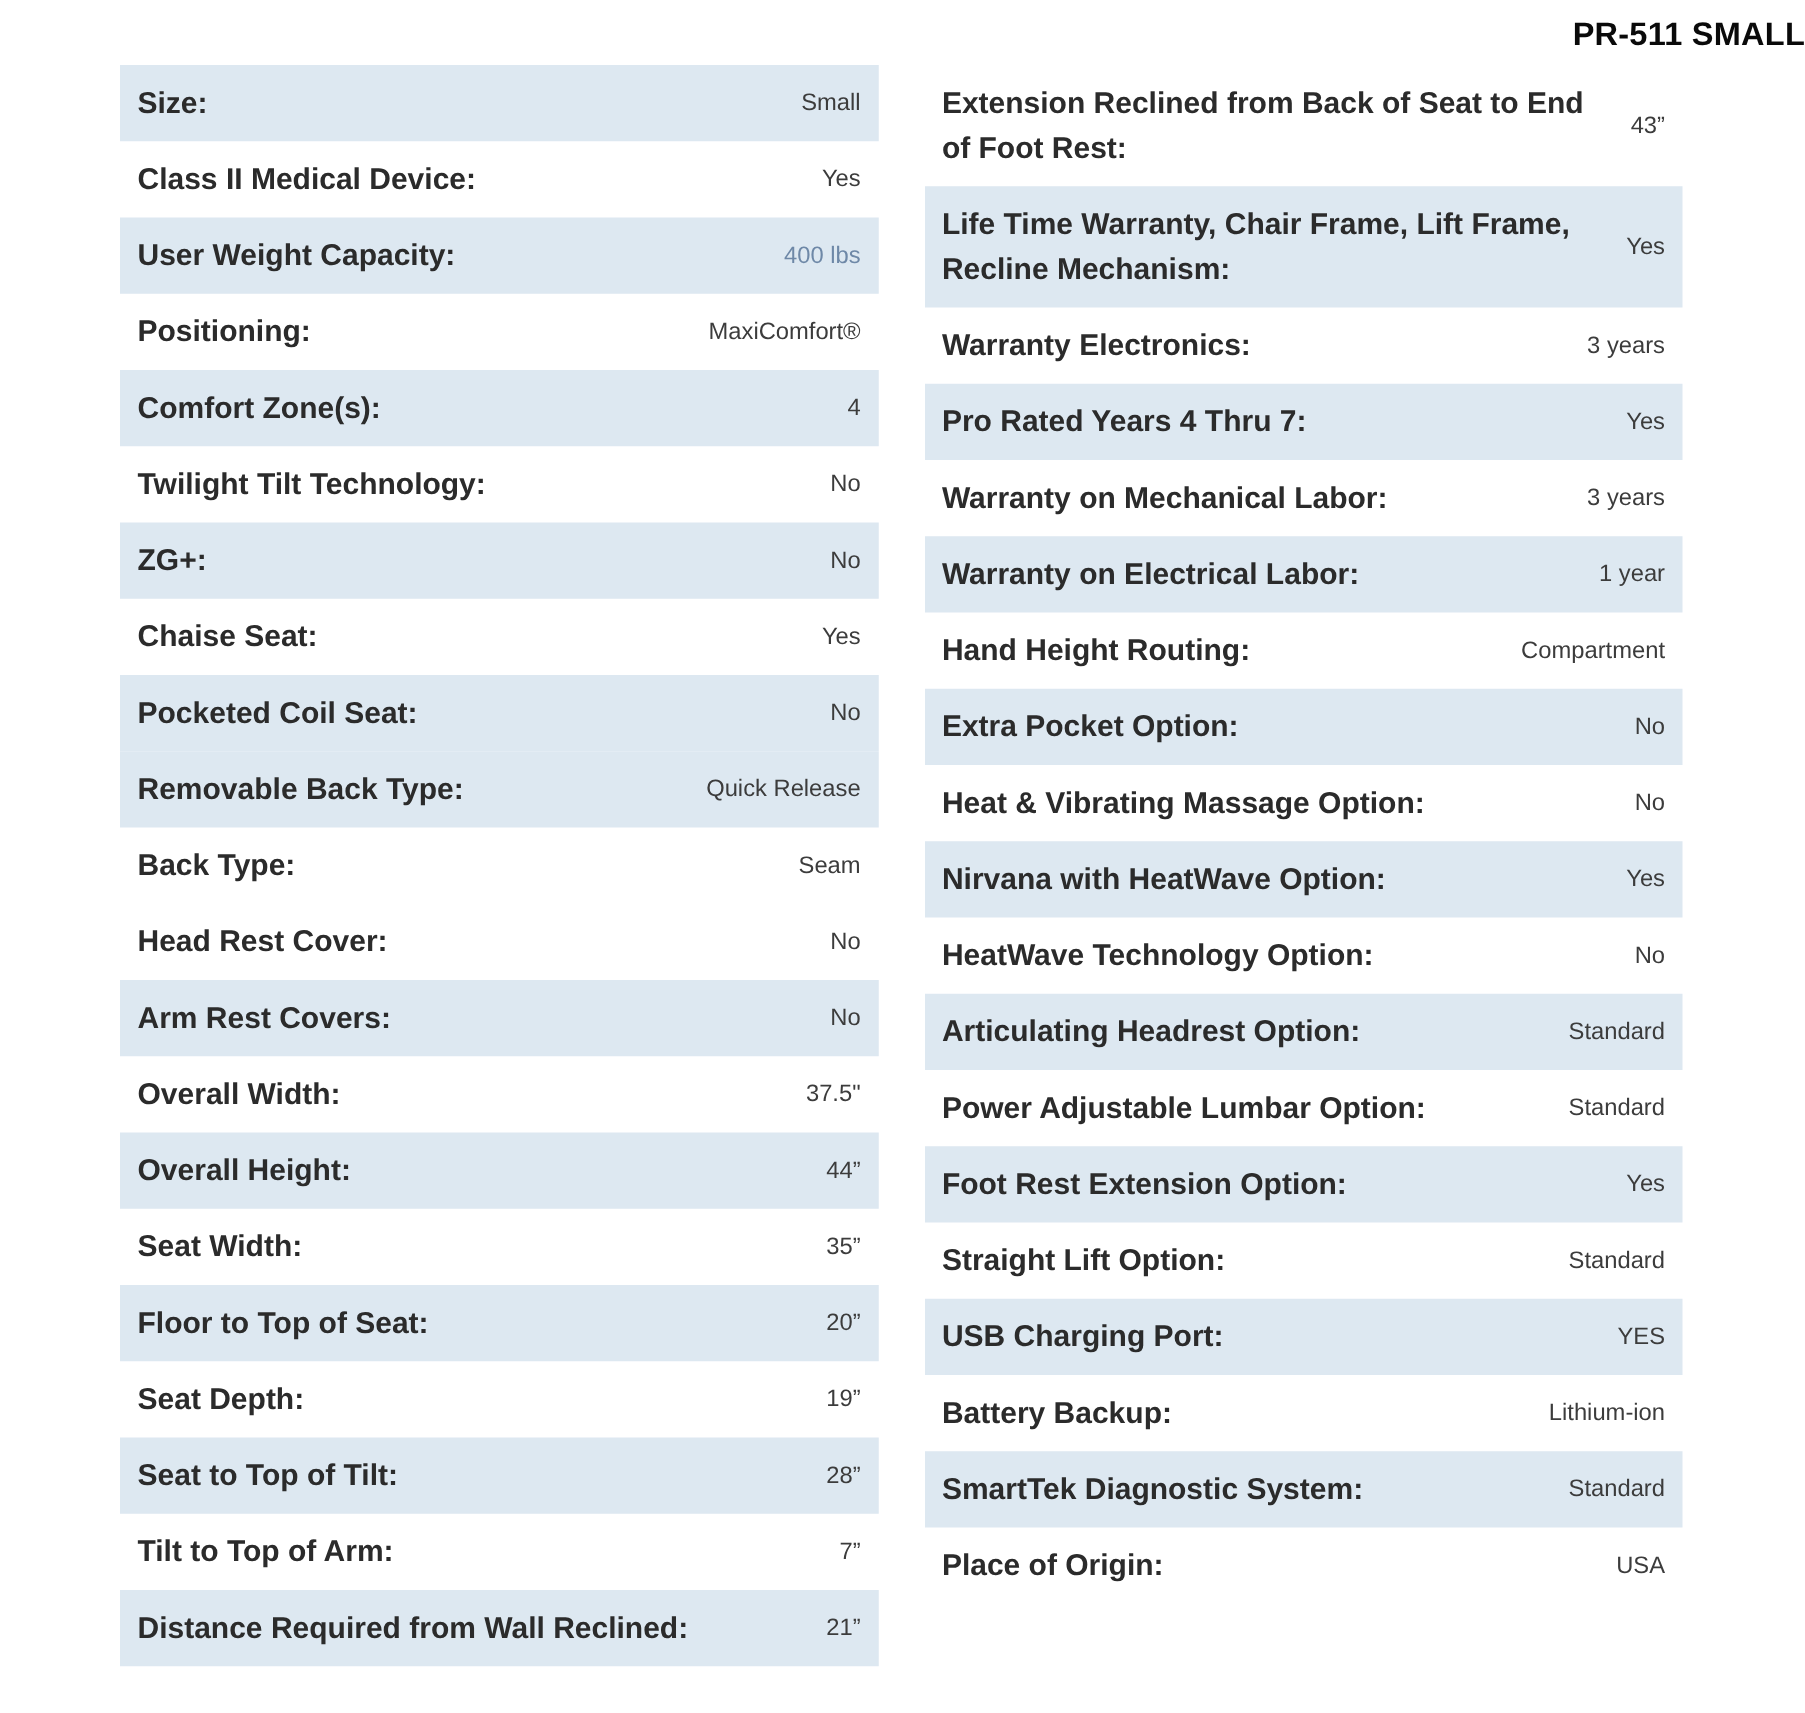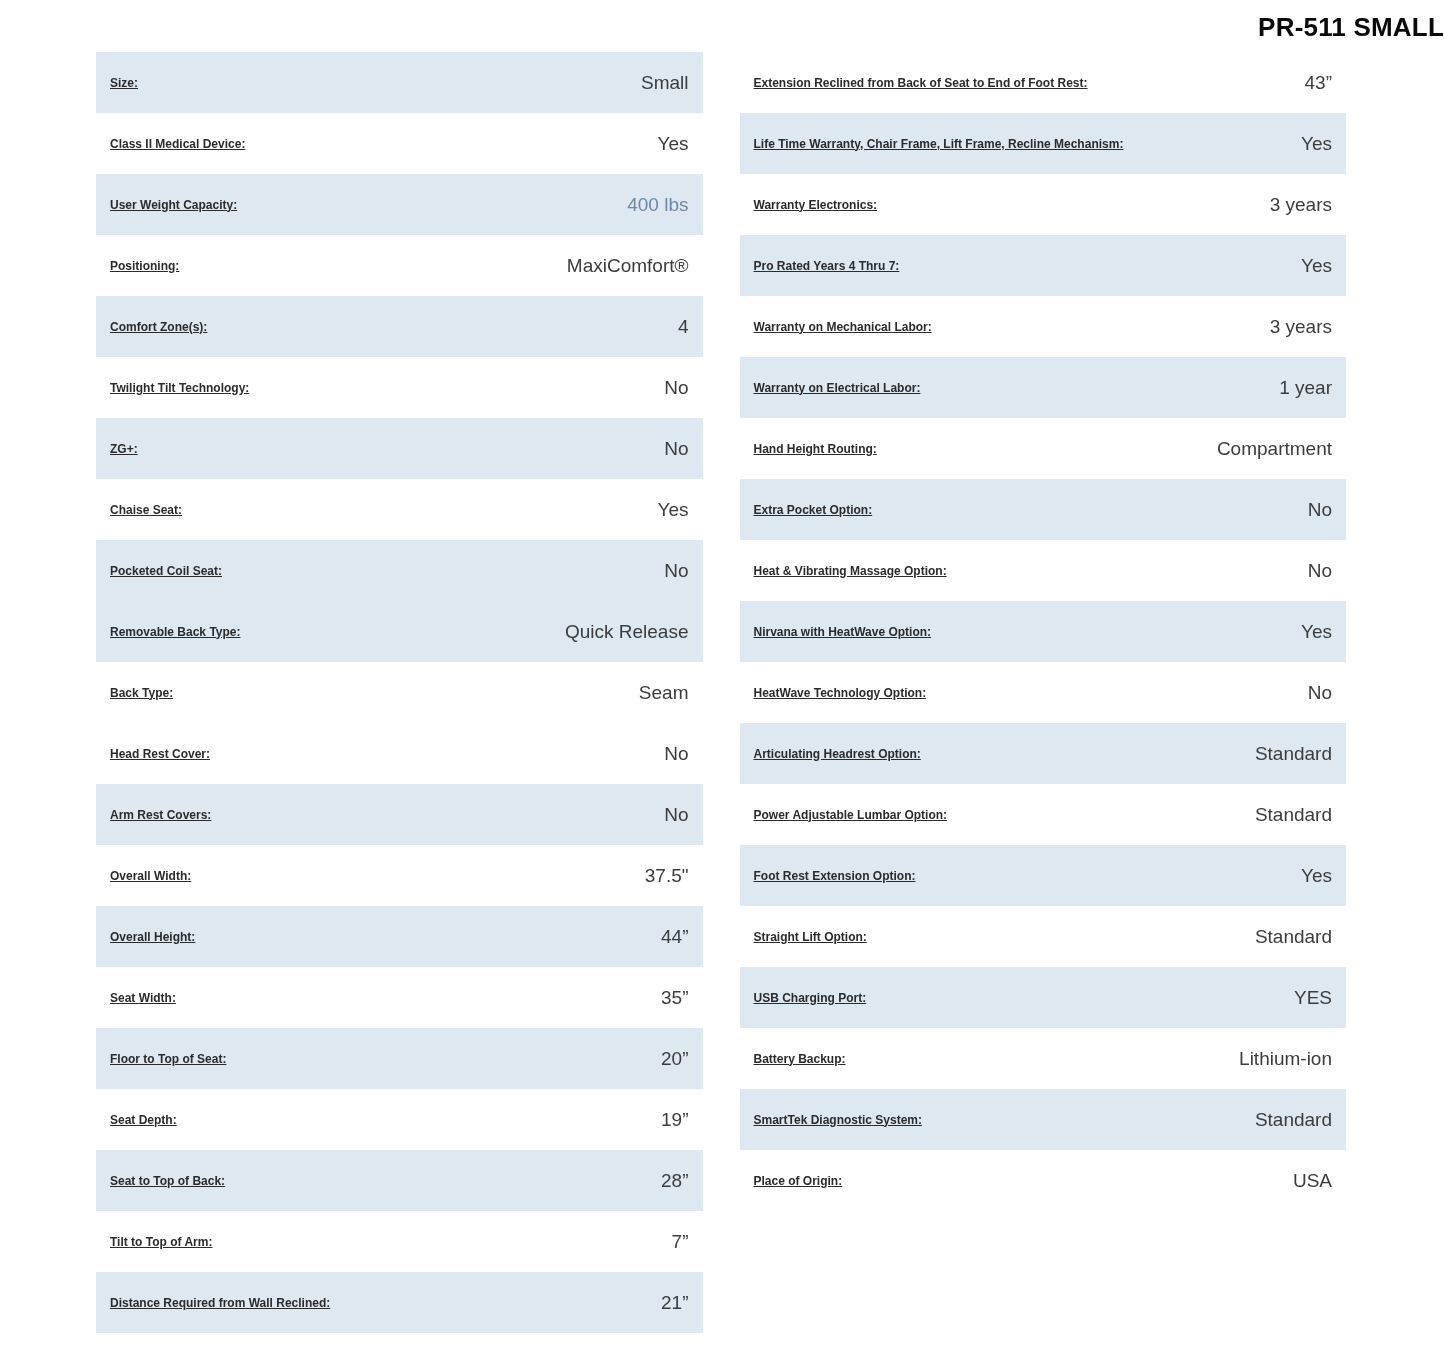--- a/index.html
+++ b/index.html
@@ -39,25 +39,24 @@
   .spec-row{
     display:flex;
     justify-content:space-between;
     align-items:center;
     padding:12.5px 14px;
   }
   .spec-row.striped{
     background:var(--stripe);
   }
   .spec-label{
-    font-size:12px;
+    font-size:24px;
     font-weight:700;
     line-height:36px;
     color:var(--label);
-    text-decoration:underline;
   }
   .spec-value{
     font-size:19px;
     line-height:36px;
     color:var(--value);
     white-space:nowrap;
     margin-left:14px;
     flex:0 0 auto;
   }
   .spec-value.highlight{
@@ -137,21 +136,21 @@
       </div>
       <div class="spec-row striped">
         <div class="spec-label">Floor to Top of Seat:</div>
         <div class="spec-value">20”</div>
       </div>
       <div class="spec-row">
         <div class="spec-label">Seat Depth:</div>
         <div class="spec-value">19”</div>
       </div>
       <div class="spec-row striped">
-        <div class="spec-label">Seat to Top of Back:</div>
+        <div class="spec-label">Seat to Top of Tilt:</div>
         <div class="spec-value">28”</div>
       </div>
       <div class="spec-row">
         <div class="spec-label">Tilt to Top of Arm:</div>
         <div class="spec-value">7”</div>
       </div>
       <div class="spec-row striped">
         <div class="spec-label">Distance Required from Wall Reclined:</div>
         <div class="spec-value">21”</div>
       </div>

